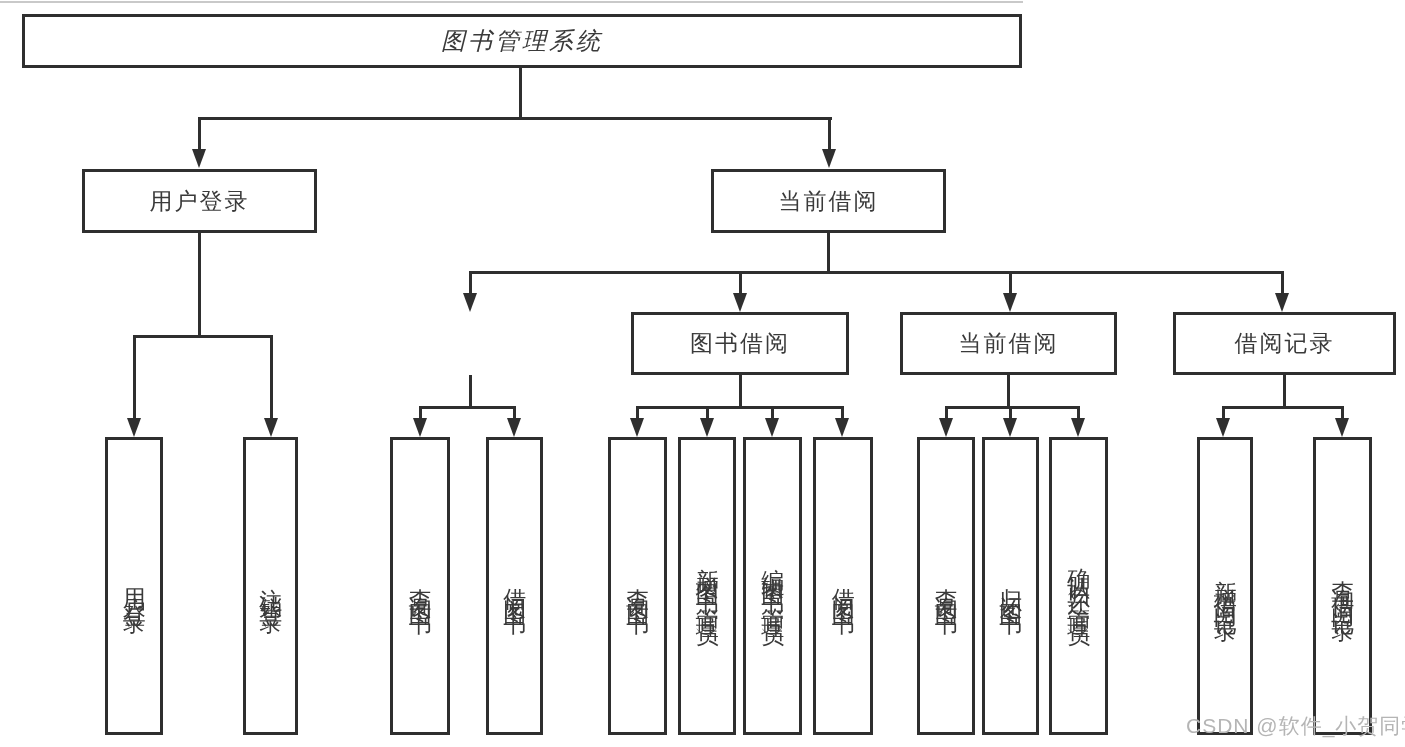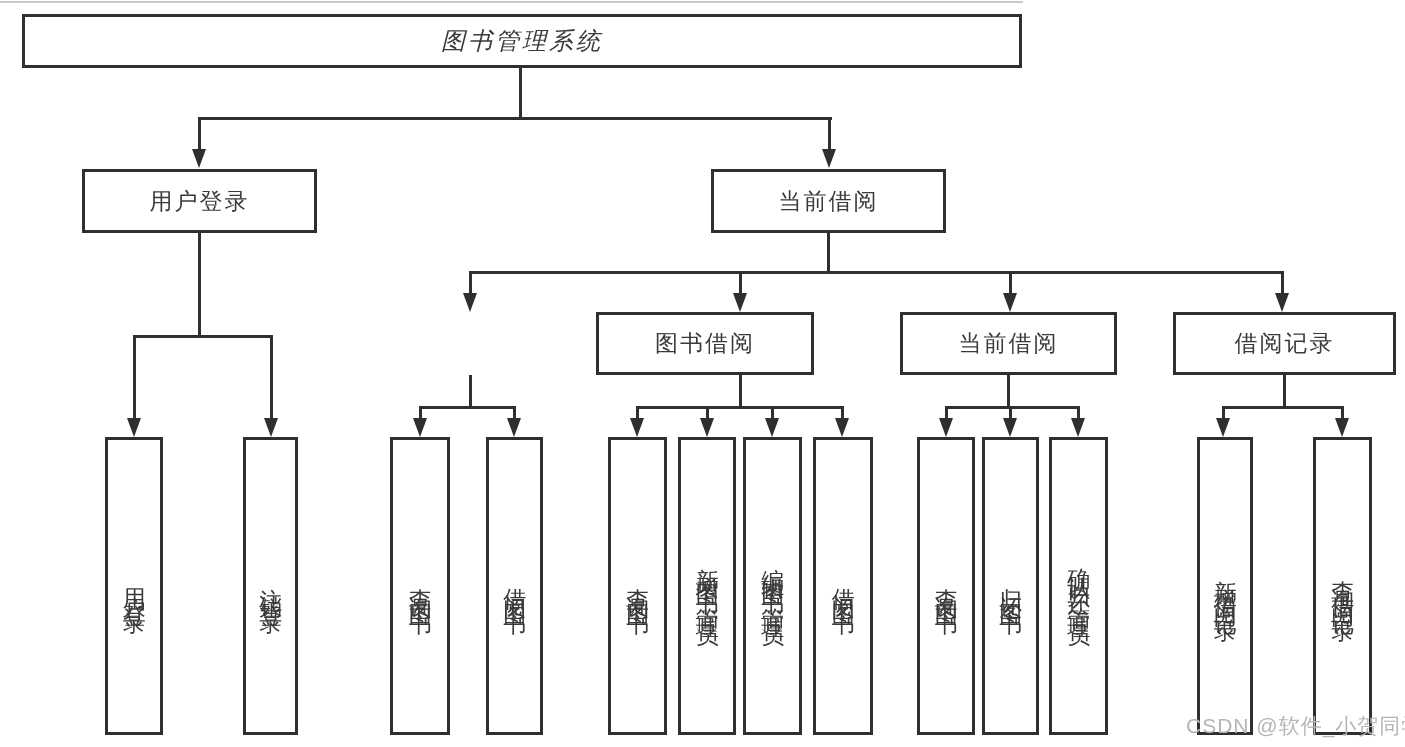--- a/index.html
+++ b/index.html
@@ -84,21 +84,21 @@
   <div class="line" style="left:469px;top:271px;width:814px;height:3px;"></div>
   <div class="line" style="left:469px;top:271px;width:3px;height:24px;"></div>
   <div class="ah" style="left:463px;top:293px;"></div>
   <div class="line" style="left:739px;top:271px;width:3px;height:24px;"></div>
   <div class="ah" style="left:733px;top:293px;"></div>
   <div class="line" style="left:1009px;top:271px;width:3px;height:24px;"></div>
   <div class="ah" style="left:1003px;top:293px;"></div>
   <div class="line" style="left:1281px;top:271px;width:3px;height:24px;"></div>
   <div class="ah" style="left:1275px;top:293px;"></div>
 
-  <div class="box hbox" style="left:596px;top:312px;width:218px;height:63px;">
+  <div class="box hbox" style="left:631px;top:312px;width:218px;height:63px;">
     <span>图书借阅</span>
   </div>
   <div class="box hbox" style="left:900px;top:312px;width:217px;height:63px;">
     <span>当前借阅</span>
   </div>
   <div class="box hbox" style="left:1173px;top:312px;width:223px;height:63px;">
     <span>借阅记录</span>
   </div>
 
   <div class="line" style="left:469px;top:375px;width:3px;height:33px;"></div>

